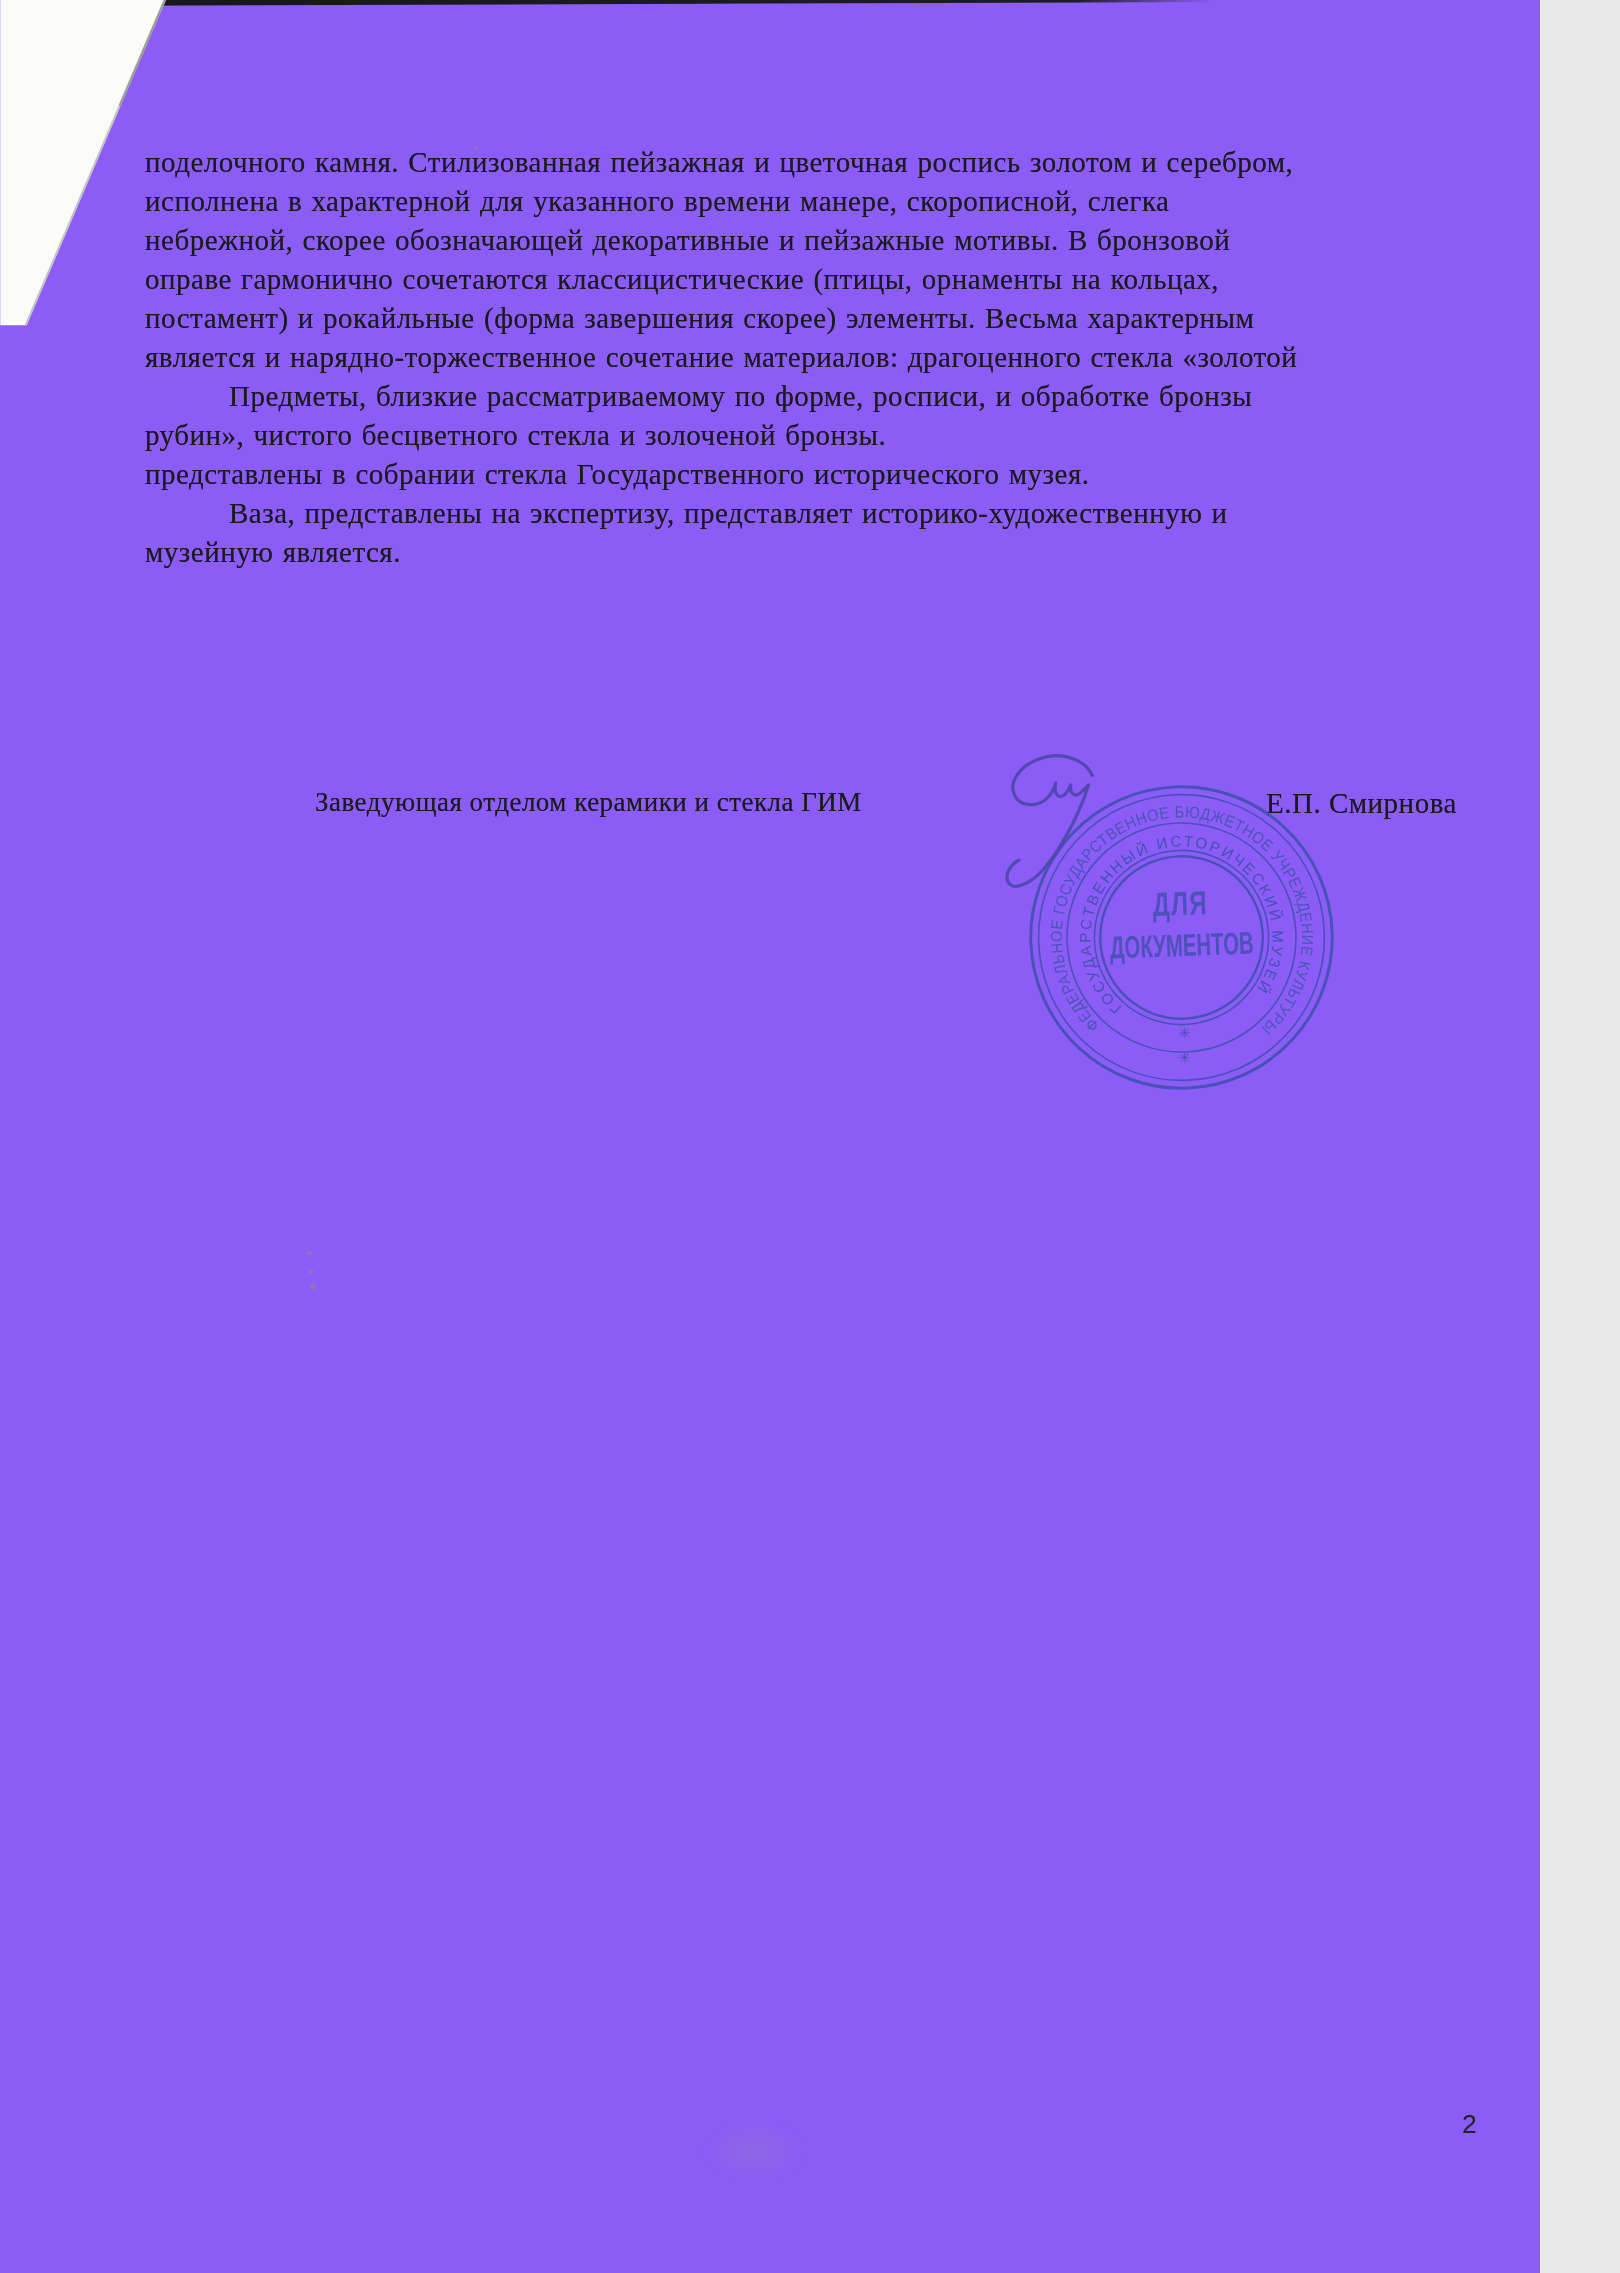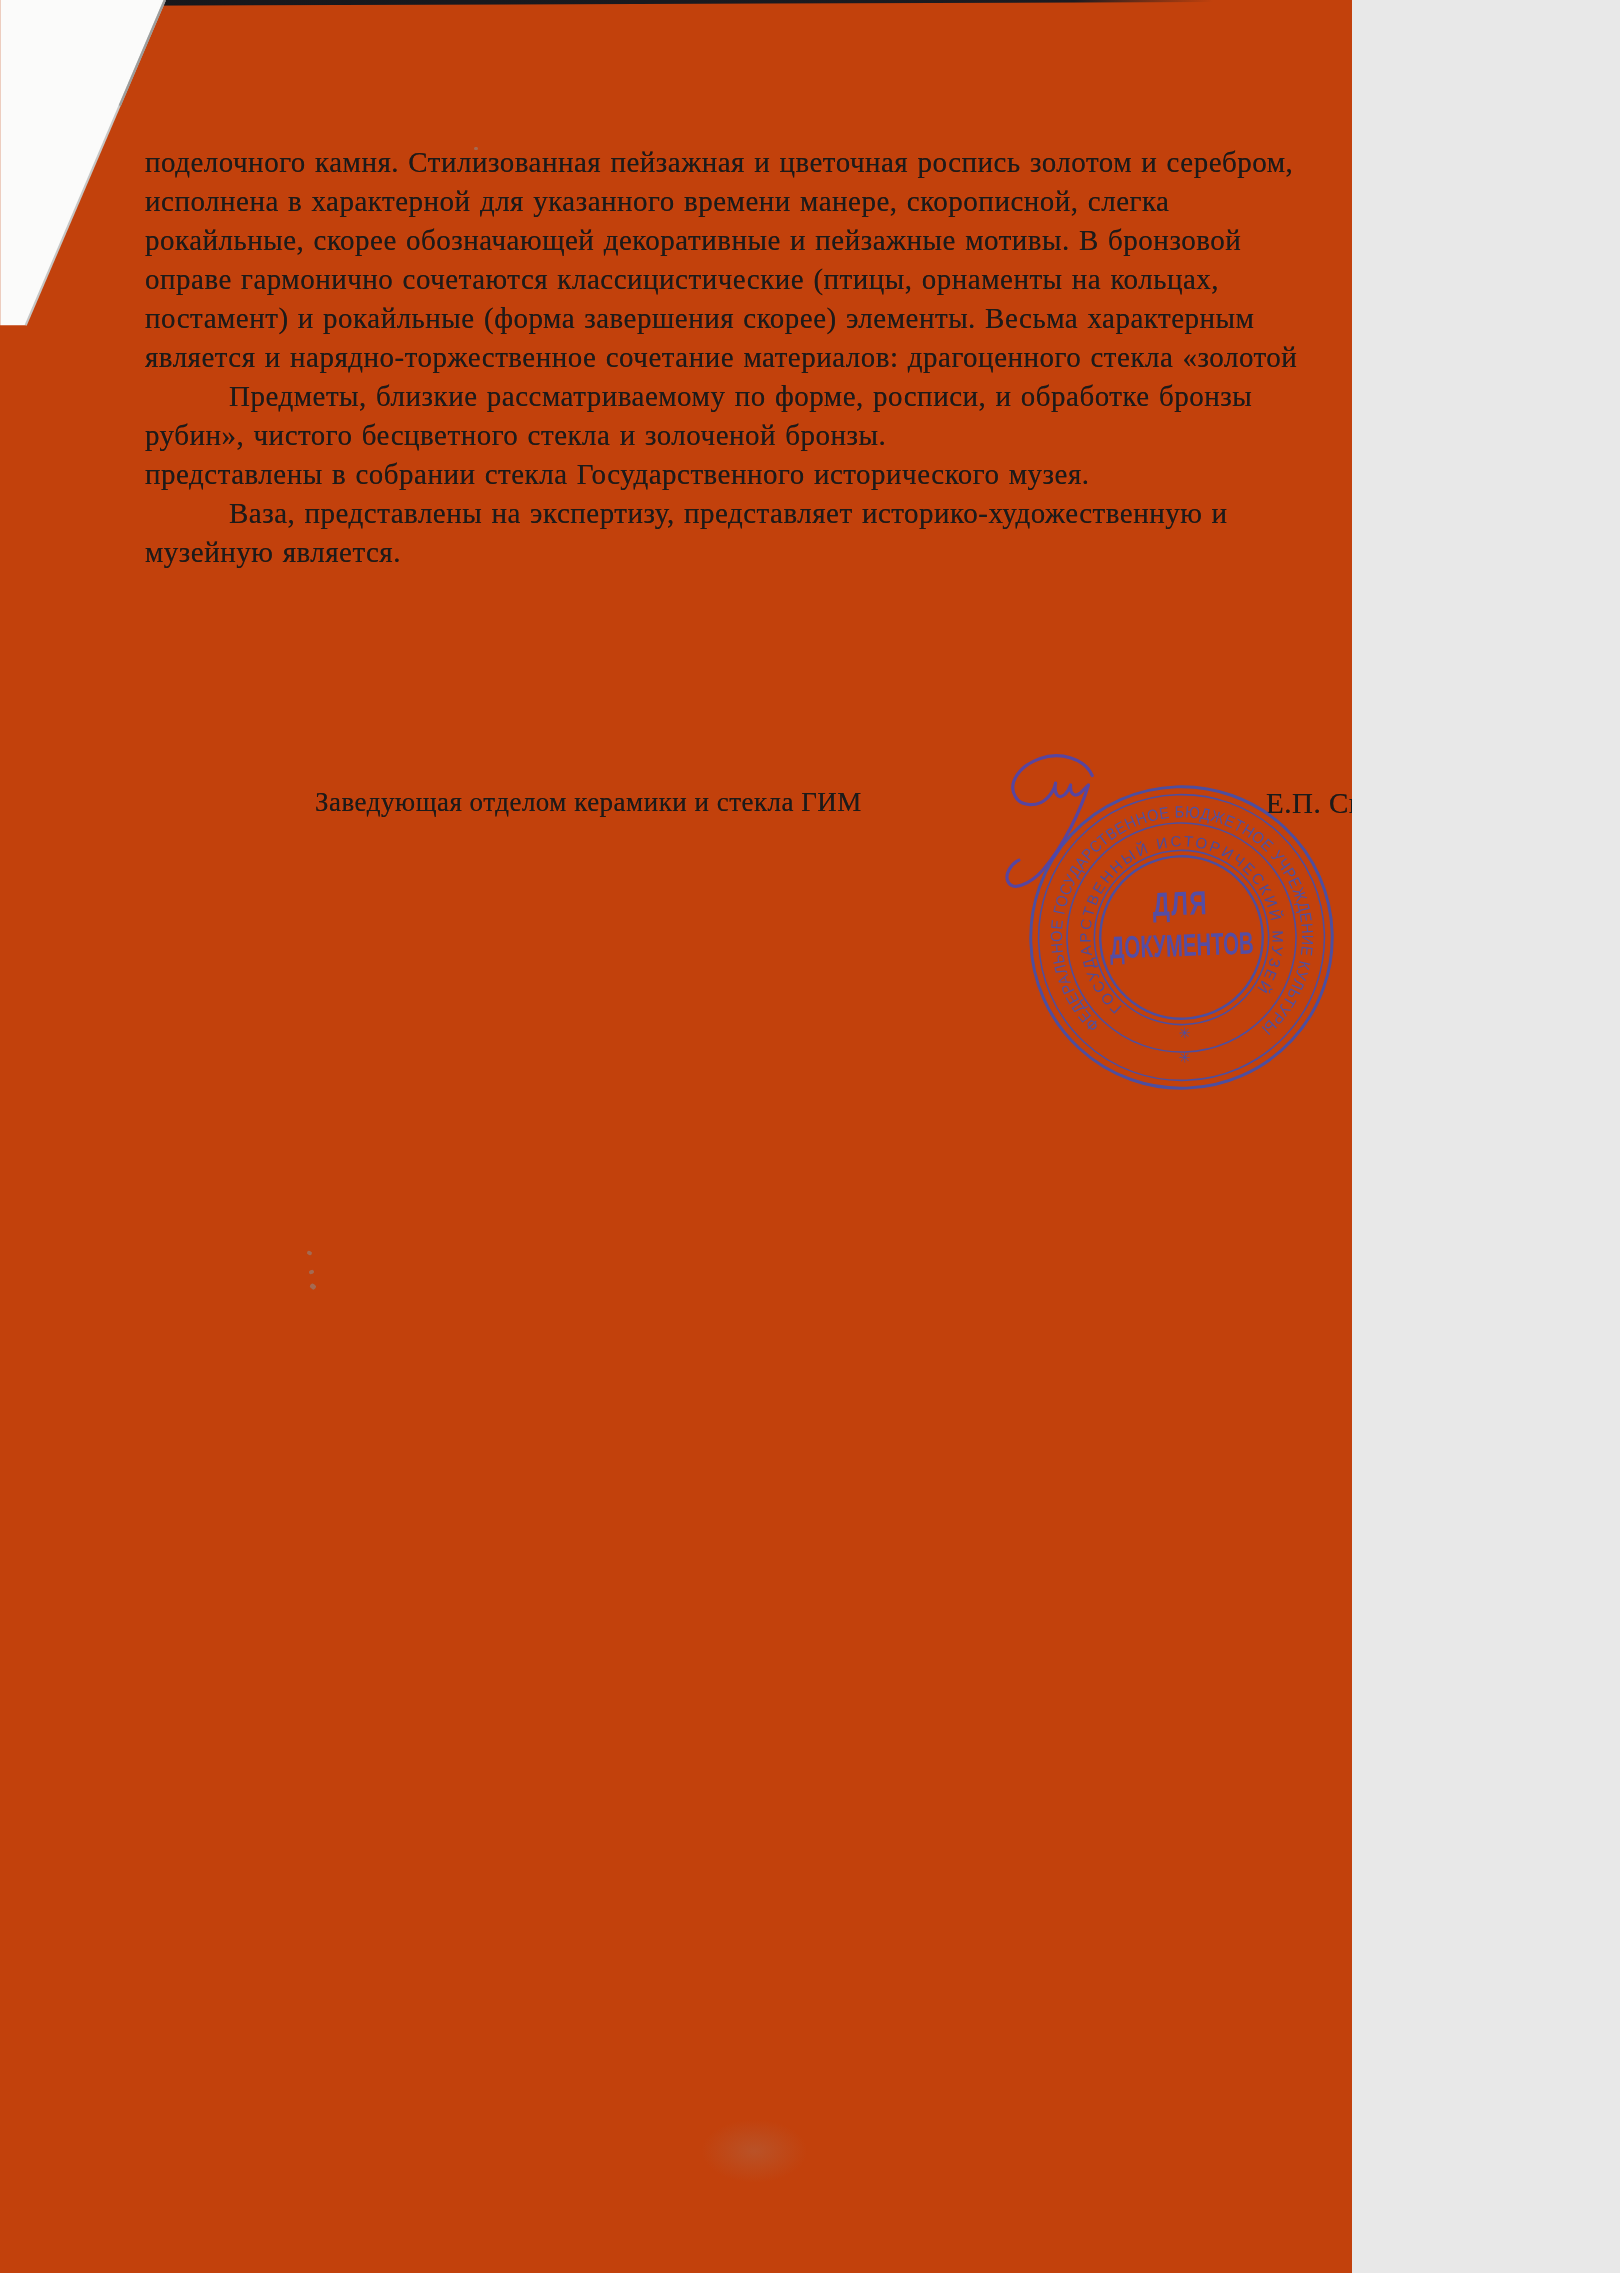--- a/index.html
+++ b/index.html
@@ -1,19 +1,19 @@
 <!DOCTYPE html>
 <html><head>
 <meta charset="utf-8">
 <style>
   html,body{margin:0;padding:0;background:#e8e8e8;}
   .page{
     position:relative;
-    width:1352px;height:2274px;
-    background:#c2410c;
+    width:1540px;height:2274px;
+    background:#8b5cf6;
     overflow:hidden;
     font-family:"Liberation Serif", serif;
   }
   
   .top-edge{
     position:absolute;left:54px;top:0;width:1159px;height:5.9px;
     background:linear-gradient(to right,#17171b 0%,#1c1c22 88%,rgba(28,28,34,0) 100%);
     clip-path:polygon(0 0,100% 0,100% 35%,0 100%);
   }
   .fold-svg{position:absolute;left:0;top:0;}
@@ -71,21 +71,21 @@
   </svg>
   <div class="speck" style="left:474px;top:147px;width:3.9px;height:2.9px;"></div>
   <div class="speck" style="left:307px;top:1251px;width:4.9px;height:3.9px;transform:rotate(25deg);"></div>
   <div class="speck" style="left:309px;top:1270px;width:4.9px;height:3.9px;transform:rotate(-15deg);"></div>
   <div class="speck" style="left:310px;top:1284px;width:5.9px;height:4.9px;transform:rotate(40deg);"></div>
   <div class="smudge"></div>
 
   <div class="text-block">
     <div class="line">поделочного камня. Стилизованная пейзажная и цветочная роспись золотом и серебром,</div>
     <div class="line">исполнена в характерной для указанного времени манере, скорописной, слегка</div>
-    <div class="line">рокайльные, скорее обозначающей декоративные и пейзажные мотивы. В бронзовой</div>
+    <div class="line">небрежной, скорее обозначающей декоративные и пейзажные мотивы. В бронзовой</div>
     <div class="line">оправе гармонично сочетаются классицистические (птицы, орнаменты на кольцах,</div>
     <div class="line">постамент) и рокайльные (форма завершения скорее) элементы. Весьма характерным</div>
     <div class="line">является и нарядно-торжественное сочетание материалов: драгоценного стекла «золотой</div>
     <div class="line indent">Предметы, близкие рассматриваемому по форме, росписи, и обработке бронзы</div>
     <div class="line">рубин», чистого бесцветного стекла и золоченой бронзы.</div>
     <div class="line">представлены в собрании стекла Государственного исторического музея.</div>
     <div class="line indent">Ваза, представлены на экспертизу, представляет историко-художественную и</div>
     <div class="line">музейную является.</div>
   </div>
 

